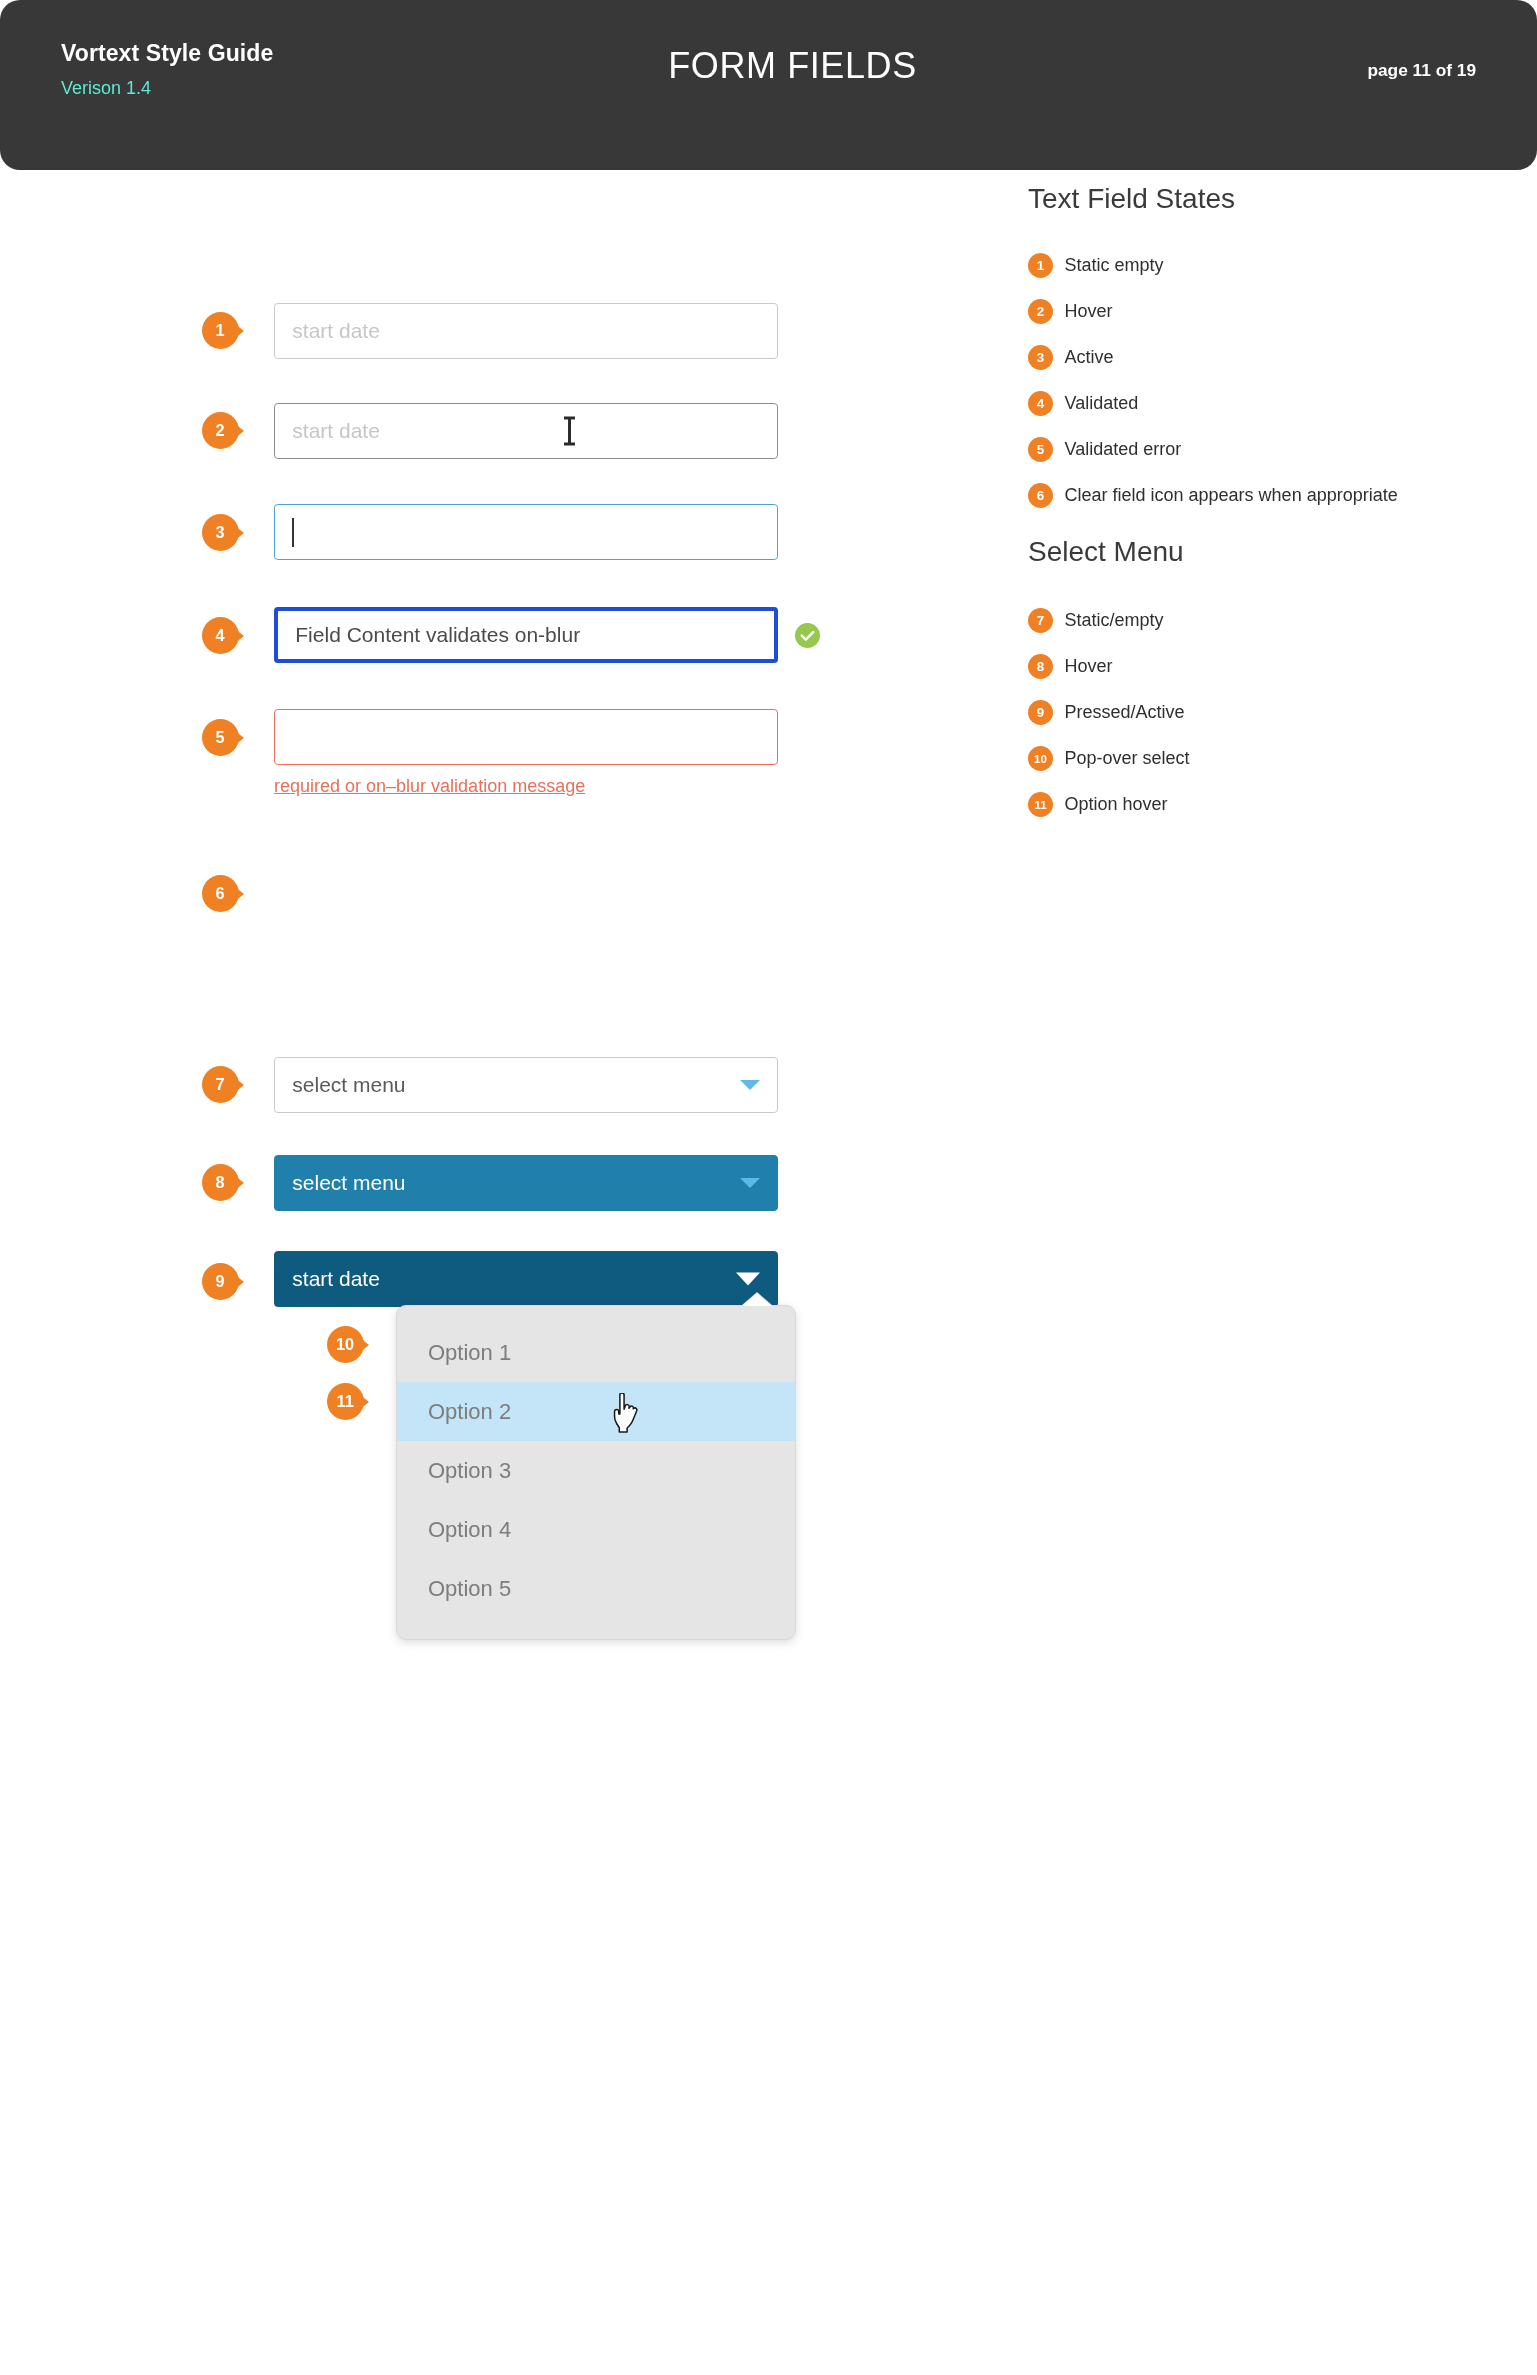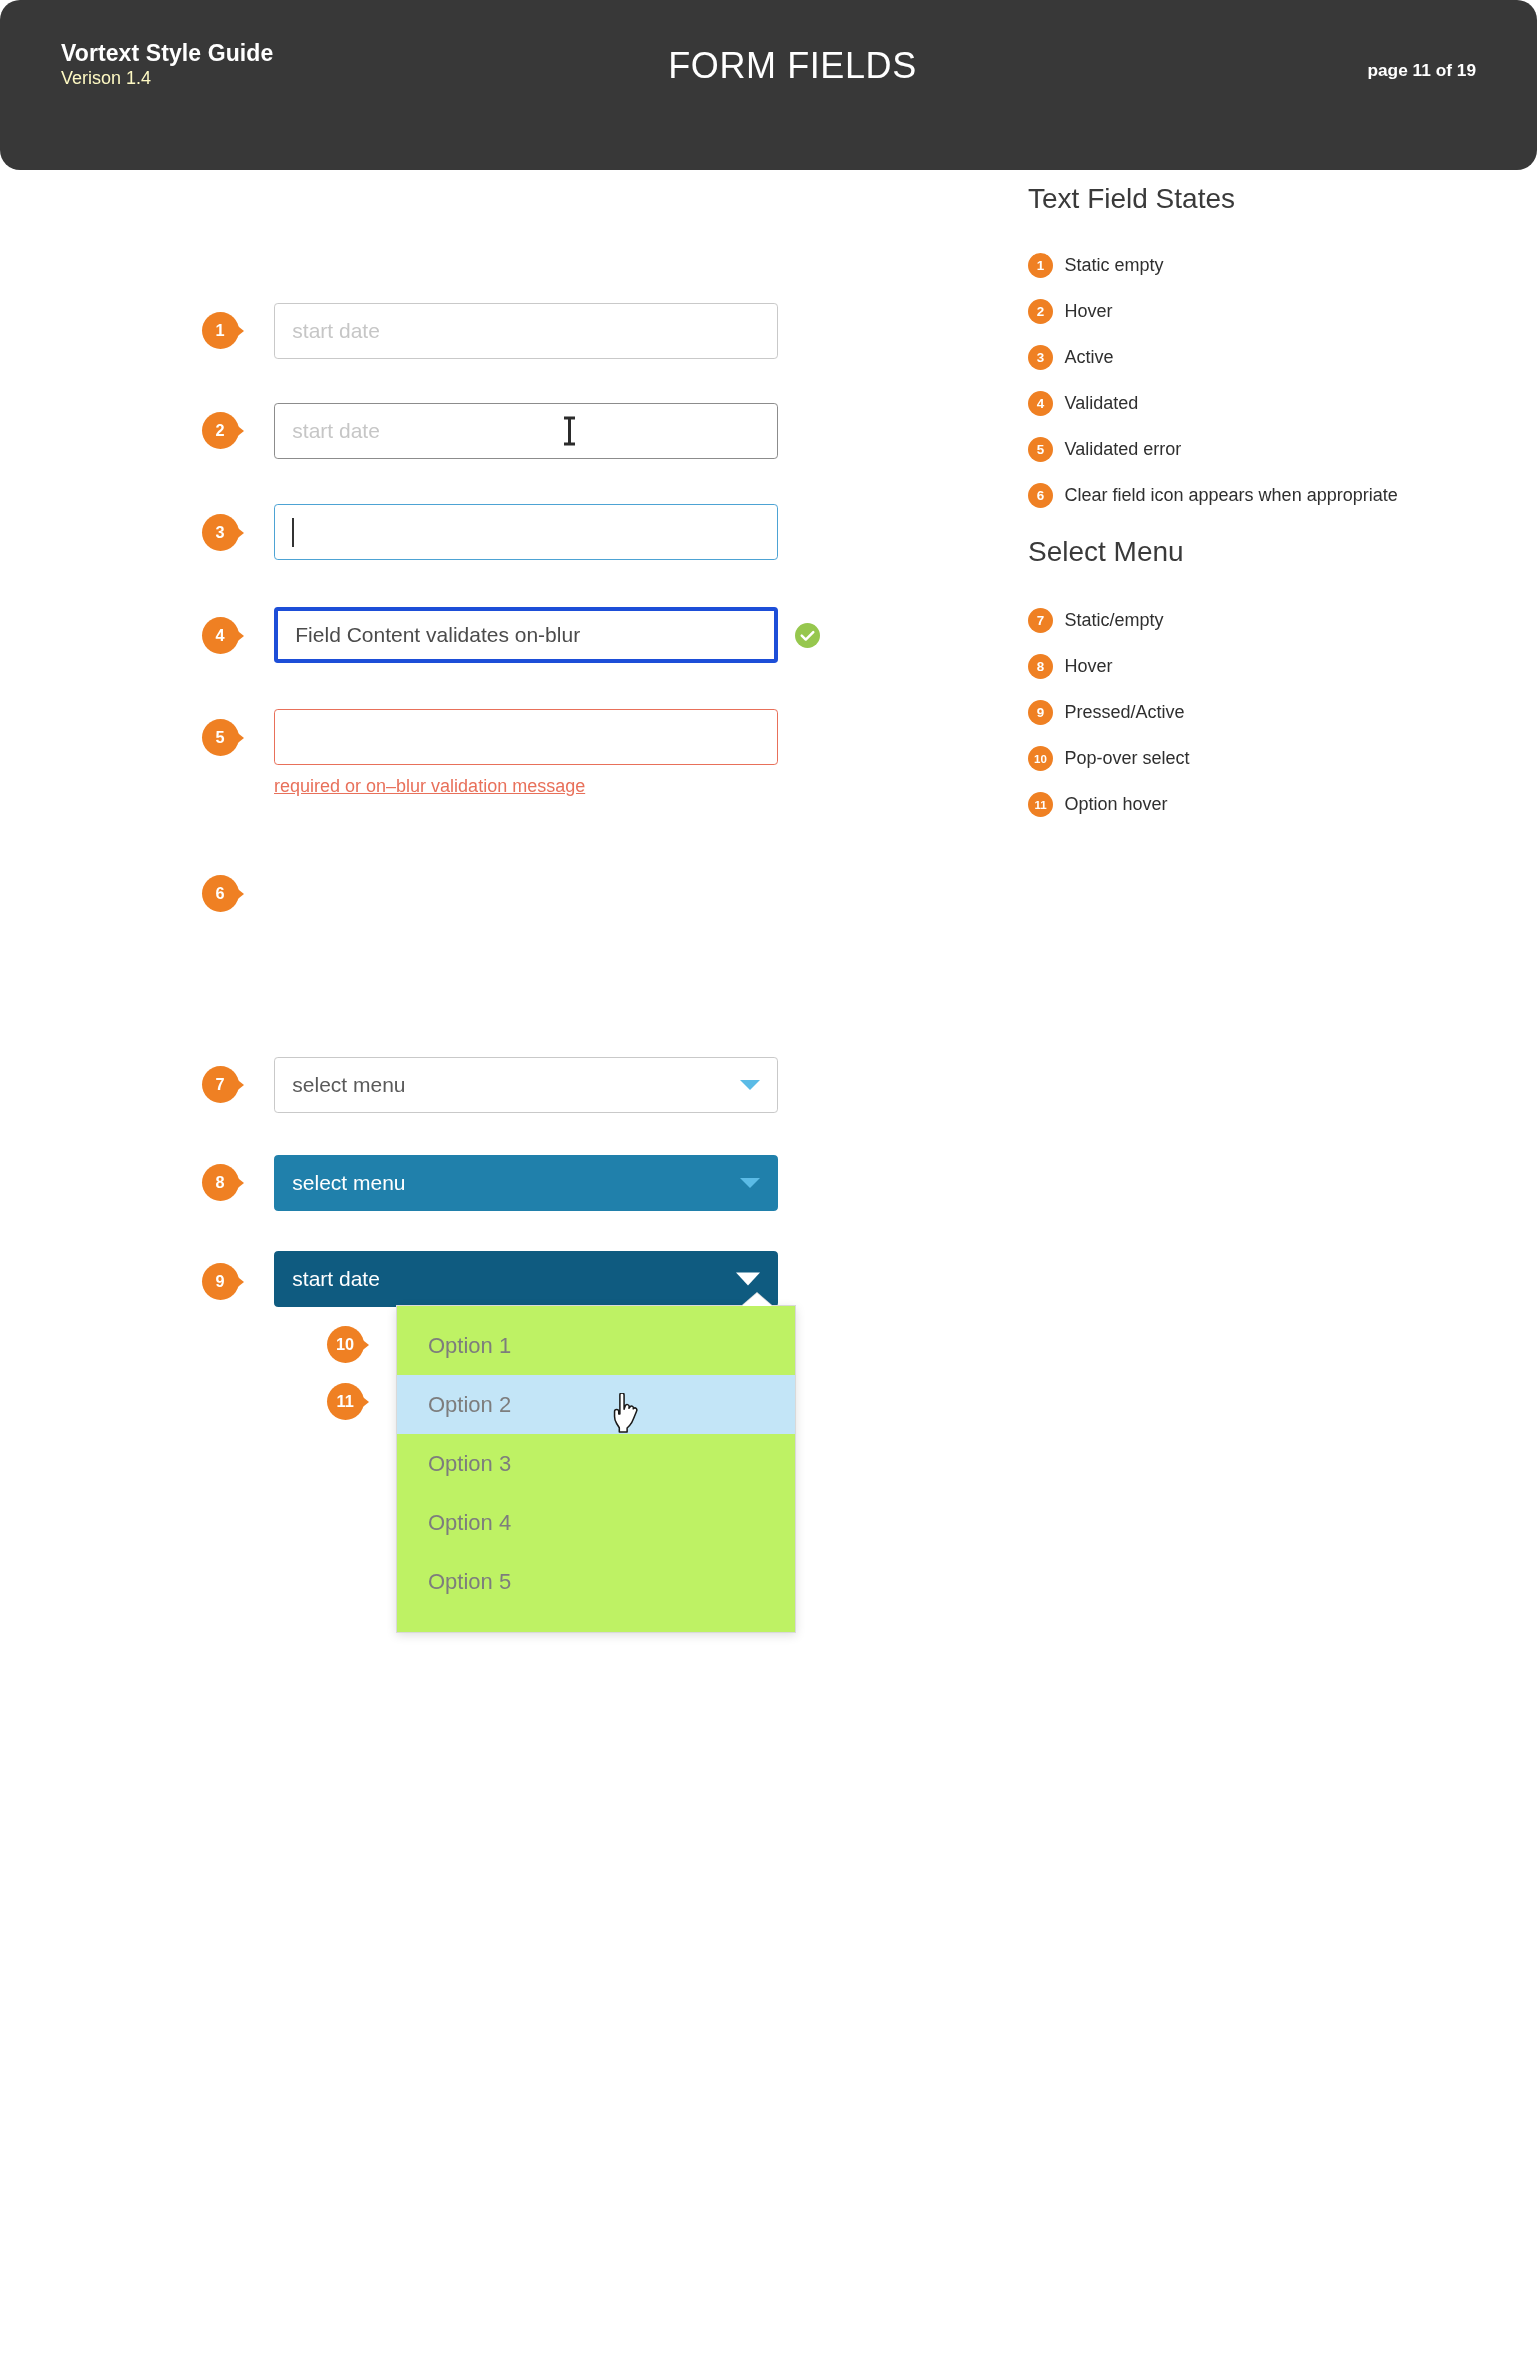--- a/index.html
+++ b/index.html
@@ -37,23 +37,23 @@
   }
   .brand-title {
     font-size: 23px;
     font-weight: bold;
     letter-spacing: 0.1px;
     line-height: 1.12;
   }
   .brand-version {
     font-size: 18px;
     font-weight: normal;
-    color: #fef9c3;
+    color: #5eead4;
     line-height: 1.25;
-    margin-top: 0;
+    margin-top: 10px;
   }
   .header-center {
     position: absolute;
     left: 0; right: 0;
     top: 45px;
     text-align: center;
     color: #ffffff;
     font-size: 36px;
     font-weight: normal;
     letter-spacing: 0.6px;
@@ -232,24 +232,24 @@
   }
   .caret-down.white { border-top-color: #ffffff; border-left-width: 12.5px; border-right-width: 12.5px; border-top-width: 13.4px; }
 
   
   .popover {
     position: absolute;
     left: 396px;
     top: 1305px;
     width: 400px;
     border: 1px solid #d9d9d9;
-    background: #bef264;
-    border-radius: 0;
+    background: #e5e5e5;
+    border-radius: 10px;
     box-shadow: 0 2.9px 9.6px rgba(0,0,0,0.13);
-    padding: 10px 0 21px 0;
+    padding: 17px 0 21px 0;
     z-index: 10;
   }
   .popover-nub {
     position: absolute;
     top: -13.4px;
     right: 23px;
     width: 0; height: 0;
     border-left: 15.4px solid transparent;
     border-right: 15.4px solid transparent;
     border-bottom: 13.4px solid #ffffff;

